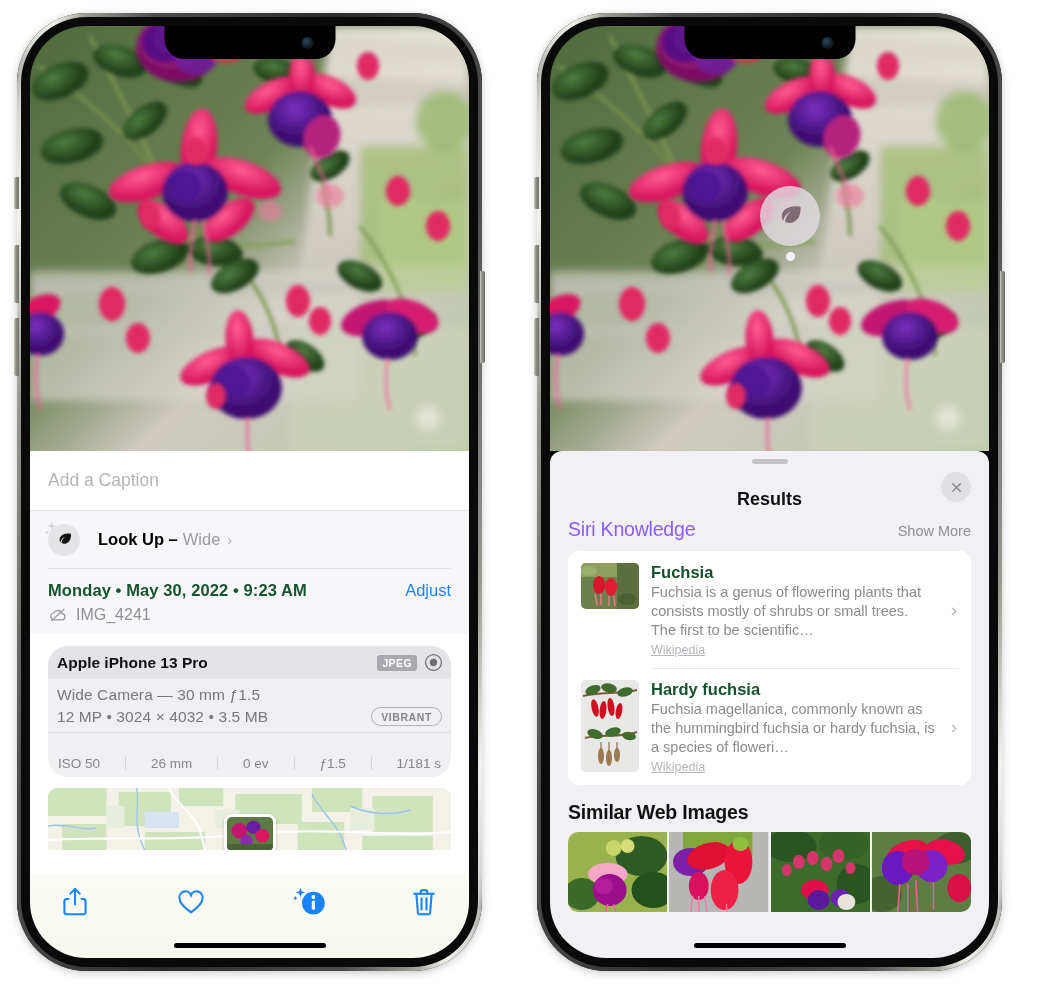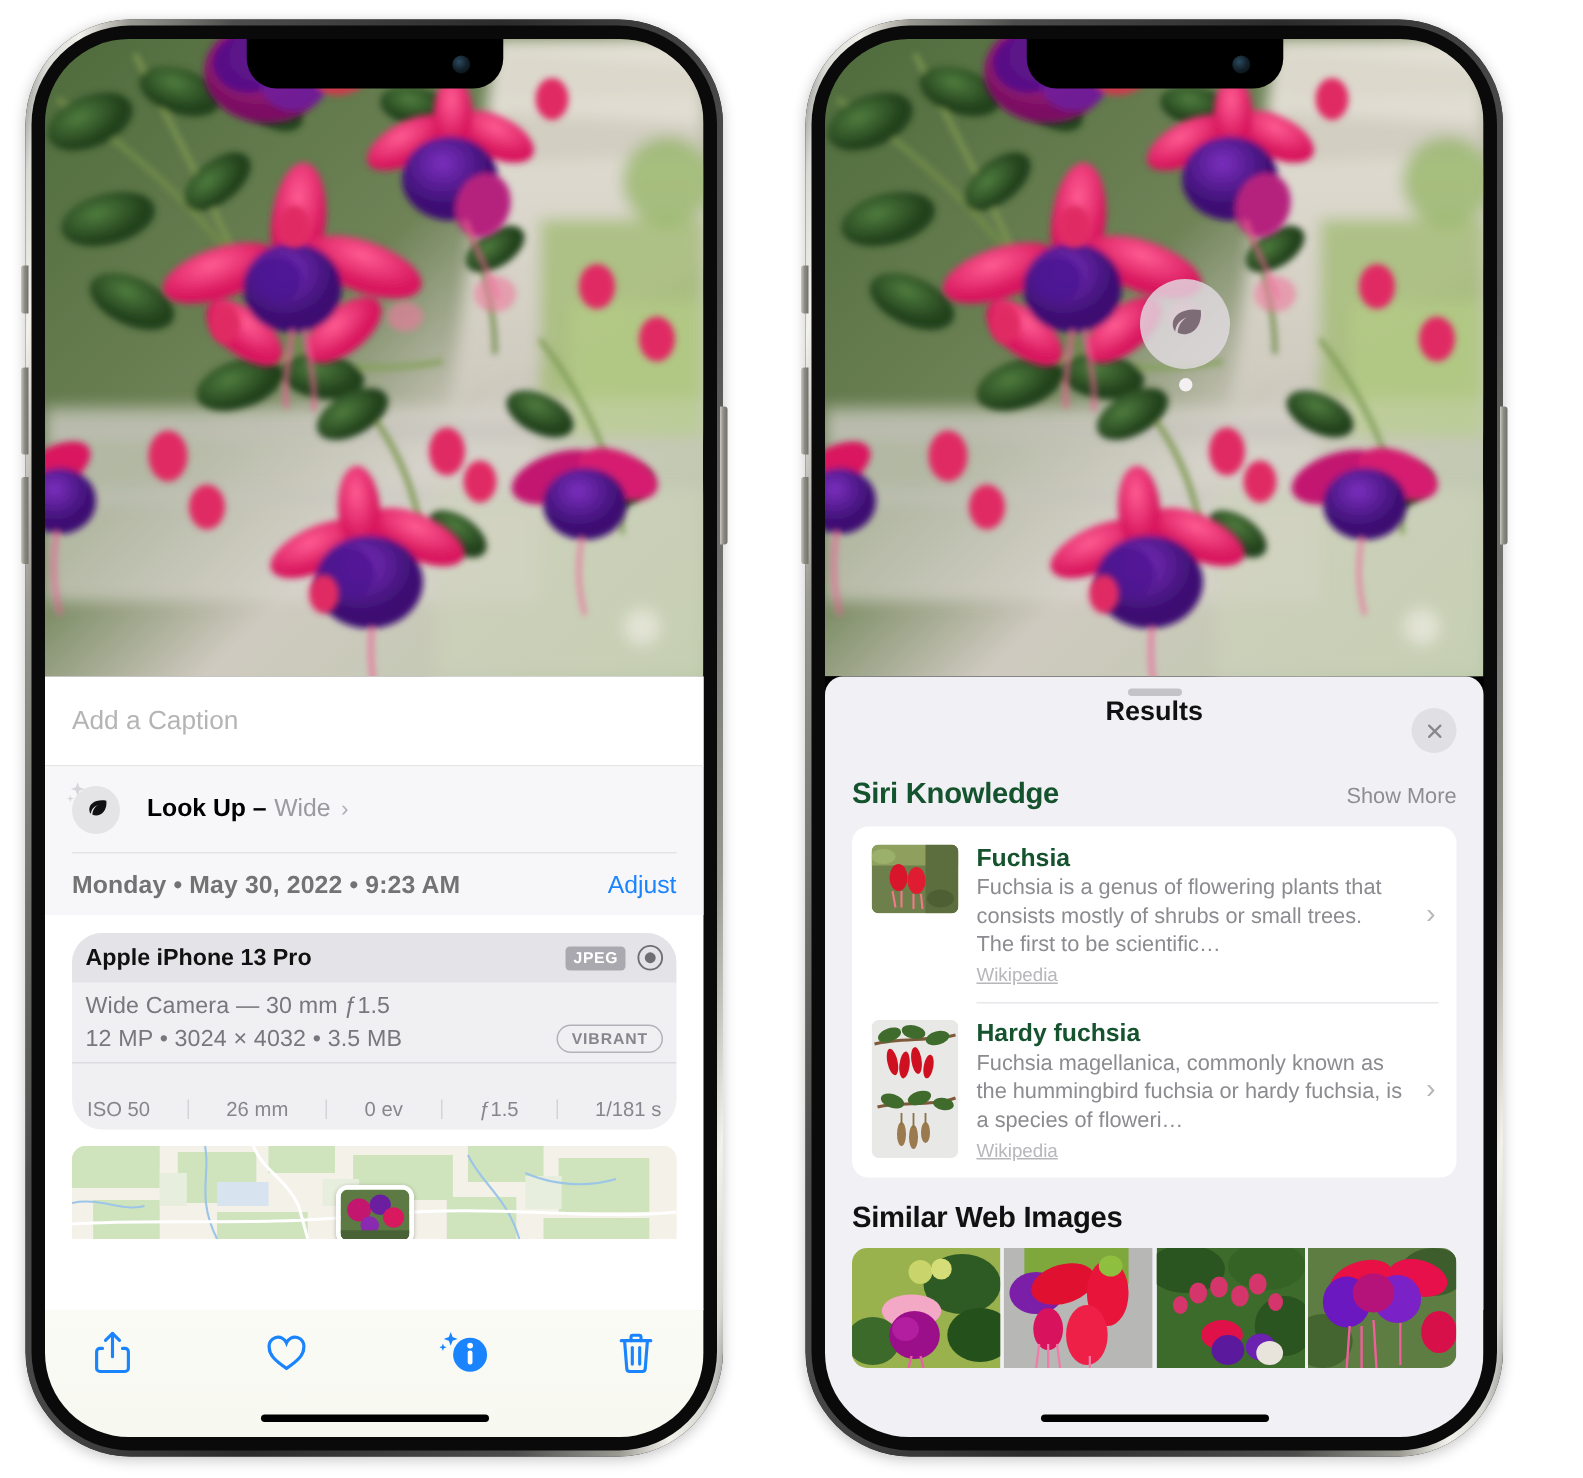--- a/index.html
+++ b/index.html
@@ -99,21 +99,21 @@
     width: 18px; height: 18px; color: #d6d6da;
   }
   .lookup-text { margin-left: 18px; font-size: 16.5px; display: flex; align-items: center; gap: 5px; }
   .lookup-text b { font-weight: 700; color: #000; }
   .lookup-text .sub { color: #9a9a9f; }
   .chev-small { color: #b0b0b5; font-size: 15px; margin-left: 2px; }
 
   .meta-block { background: #f7f7f9; padding: 0 18px 10px 18px; }
   .meta-sep { height: 1px; background: #e3e3e6; margin: 0 0 12px 0; }
   .date-row { display: flex; align-items: baseline; justify-content: space-between; }
-  .date-text { font-size: 16.5px; font-weight: 700; color: #737373; letter-spacing: .1px; }
+  .date-text { font-size: 16.5px; font-weight: 700; color: #14532d; letter-spacing: .1px; }
   .adjust { font-size: 16.5px; color: #1a84ff; }
   .file-row { display: flex; align-items: center; gap: 8px; margin-top: 6px; }
   .file-name { font-size: 16px; color: #8e8e93; }
 
   
   .cam-card {
     margin: 12px 18px 0 18px;
     background: #f0f0f3;
     border-radius: 20px;
     overflow: hidden;
@@ -183,33 +183,33 @@
     background: #f4f0f2; z-index: 15;
   }
 
   .results {
     position: absolute; left: 0; right: 0; bottom: 0;
     background: #f1f0f5;
     border-radius: 12px 12px 0 0;
     overflow: hidden;
   }
   .grabber { width: 36px; height: 5px; border-radius: 3px; background: #c3c3c8; margin: 8px auto 0 auto; }
-  .results-head { position: relative; height: 46px; display: flex; align-items: flex-start; justify-content: center; }
+  .results-head { position: relative; height: 46px; display: flex; align-items: flex-end; justify-content: center; }
   .results-title { font-size: 18px; font-weight: 700; color: #111; }
   .close-btn {
     position: absolute; right: 18px; top: 50%; transform: translateY(-50%);
     width: 30px; height: 30px; border-radius: 50%;
     background: #e0e0e4; display: flex; align-items: center; justify-content: center;
     color: #87878d;
   }
   .section-head {
     display: flex; align-items: baseline; justify-content: space-between;
     padding: 8px 18px 10px 18px;
   }
-  .section-title { font-size: 19.5px; font-weight: 700; color: #14532d; letter-spacing: -.2px; }
+  .section-title { font-size: 19.5px; font-weight: 400; color: #8b5cf6; letter-spacing: -.2px; }
   .show-more { font-size: 14.5px; color: #8d8d93; }
 
   .knowledge-card {
     margin: 0 18px; background: #fff; border-radius: 11px; overflow: hidden;
   }
   .k-row { display: flex; padding: 12px 12px 11px 13px; position: relative; }
   .k-row + .k-row::before {
     content: ""; position: absolute; left: 83px; right: 12px; top: 0; height: 1px; background: #e8e8ec;
   }
   .k-thumb { width: 58px; height: 46px; border-radius: 5px; overflow: hidden; flex: none; position: relative; }
@@ -418,20 +418,27 @@
             <span class="chev-small">›</span>
           </div>
         </div>
 
         <div class="meta-block">
           <div class="meta-sep"></div>
           <div class="date-row">
             <span class="date-text">Monday • May 30, 2022 • 9:23 AM</span>
             <span class="adjust">Adjust</span>
           </div>
+          <div class="file-row">
+            <svg width="20" height="16" viewBox="0 0 24 20">
+              <path fill="none" stroke="#9a9aa0" stroke-width="1.6" d="M7.5 16h9.2a3.8 3.8 0 0 0 .3-7.6A5.4 5.4 0 0 0 6.9 7.4 3.9 3.9 0 0 0 7.5 16z"></path>
+              <line x1="3.5" y1="17.5" x2="20" y2="2.5" stroke="#9a9aa0" stroke-width="1.6"></line>
+            </svg>
+            <span class="file-name">IMG_4241</span>
+          </div>
         </div>
 
         <div class="cam-card">
           <div class="cam-head">
             <span class="cam-model">Apple iPhone 13 Pro</span>
             <span class="cam-head-right">
               <span class="jpeg-chip">JPEG</span>
               <svg width="19" height="19" viewBox="0 0 24 24">
                 <circle cx="12" cy="12" r="10" fill="none" stroke="#6e6e74" stroke-width="1.6"></circle>
                 <circle cx="12" cy="12" r="4.6" fill="#6e6e74"></circle>

